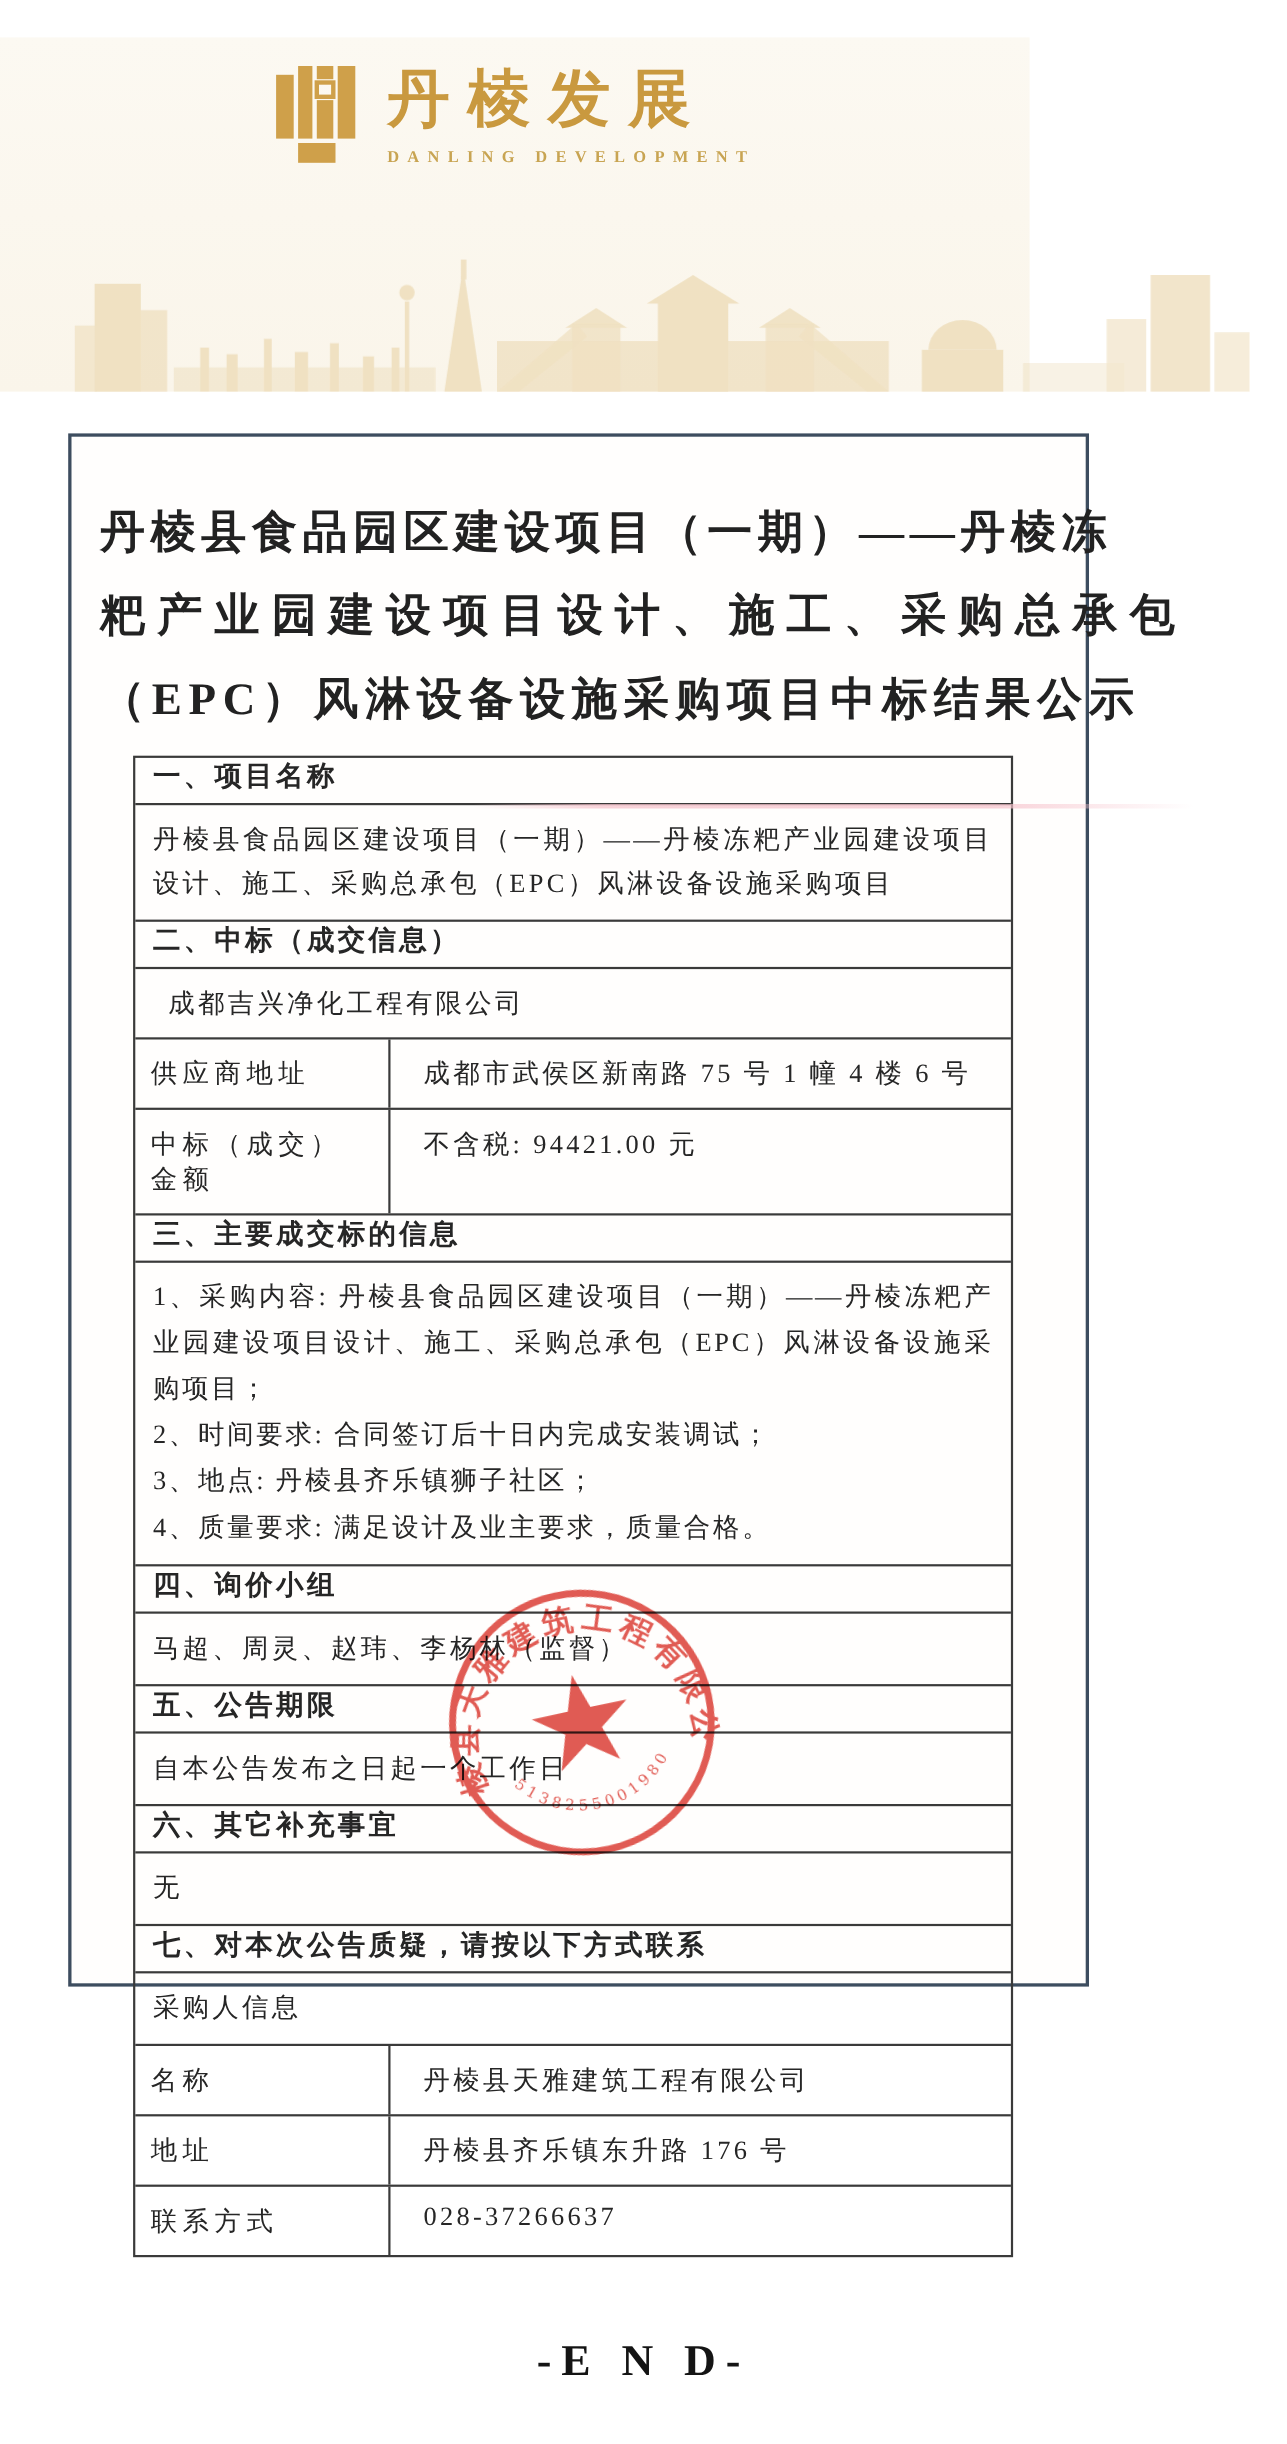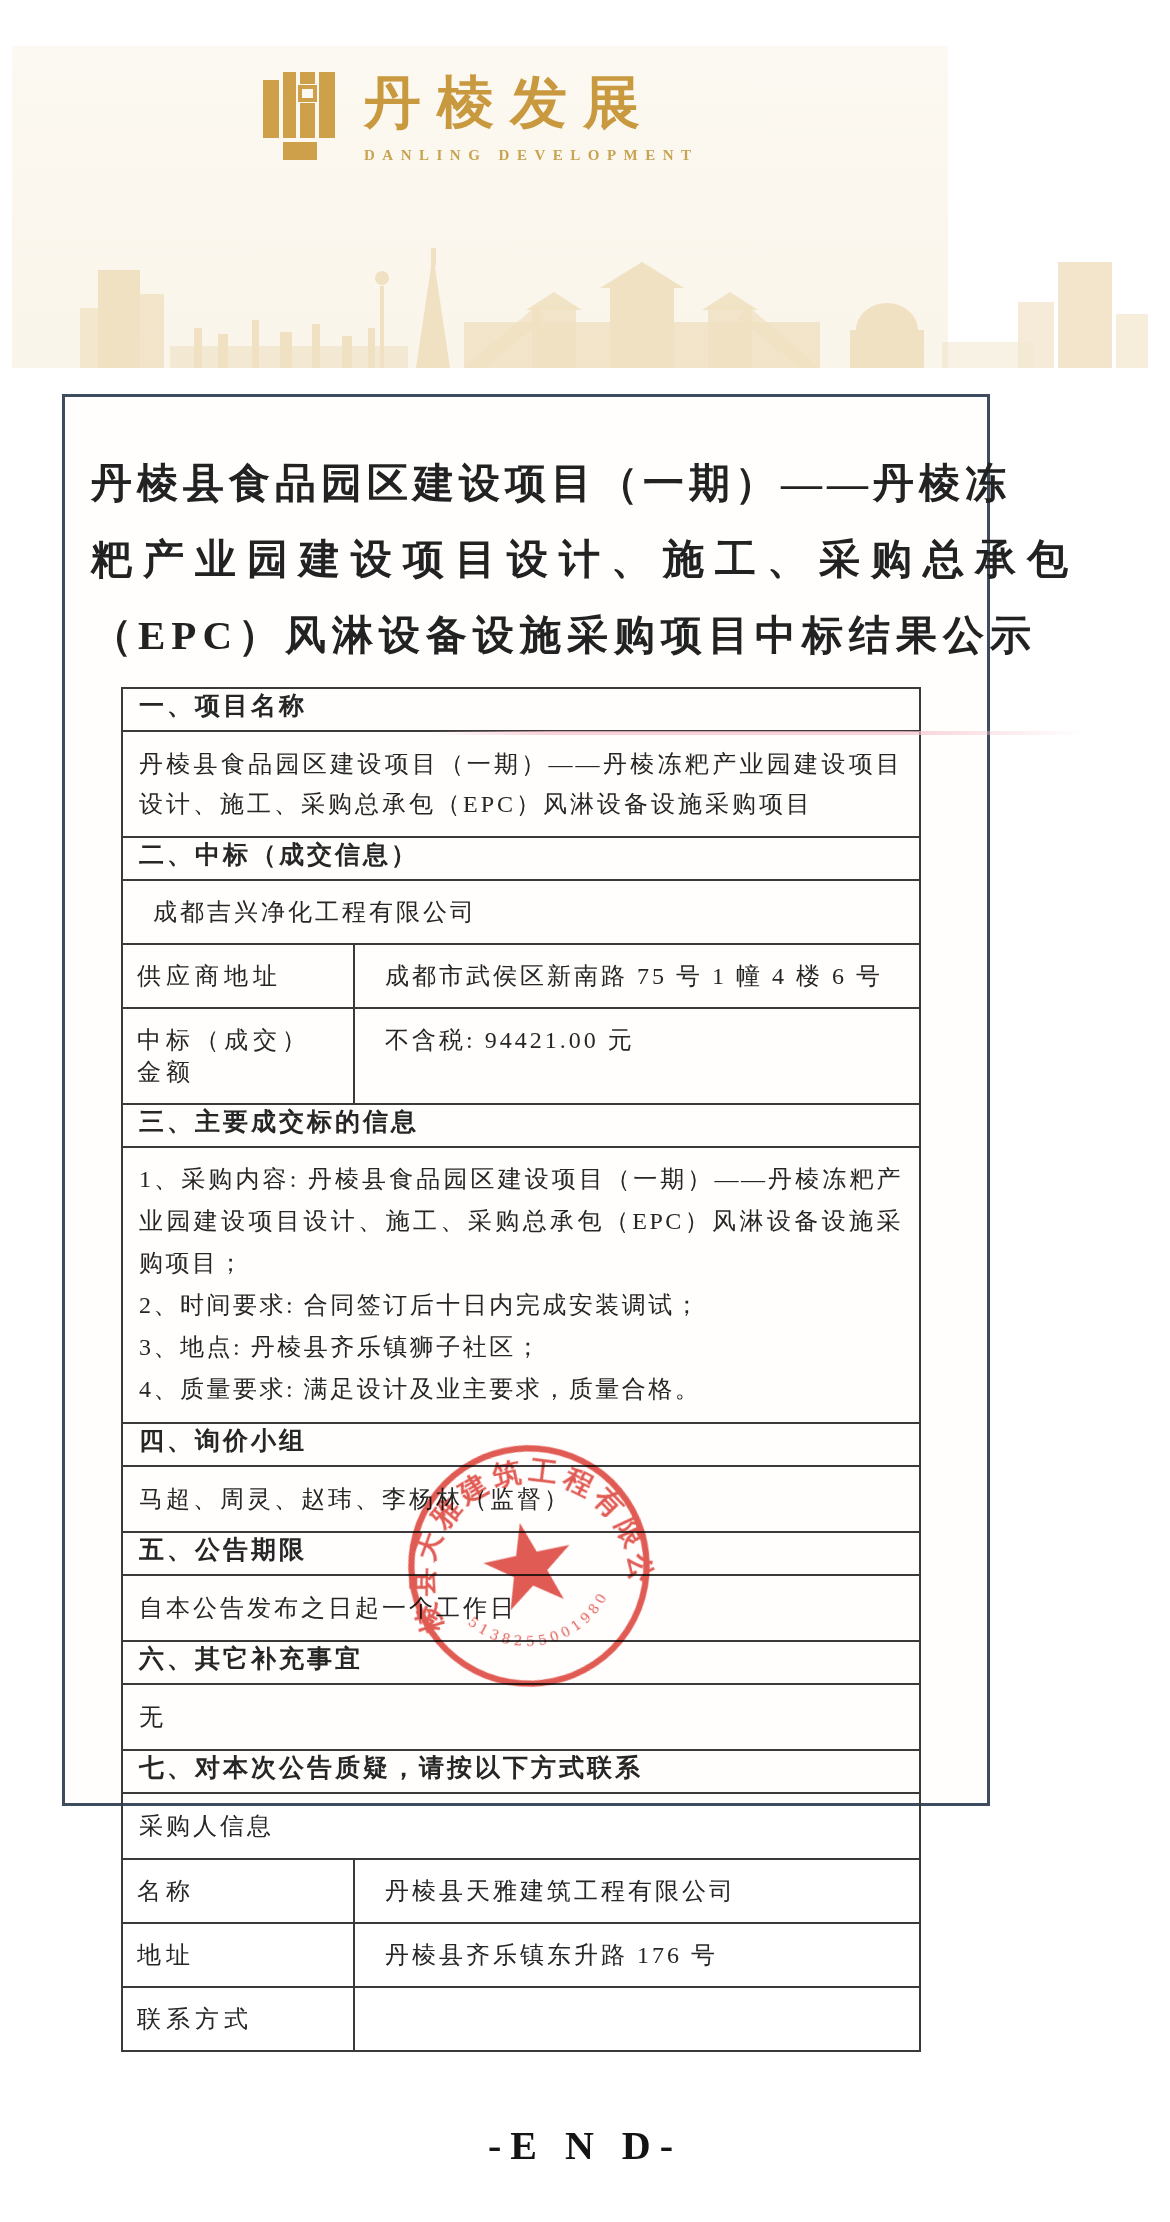--- a/index.html
+++ b/index.html
@@ -4,23 +4,22 @@
 <style>
   * { margin:0; padding:0; box-sizing:border-box; }
   html,body { background:#ffffff; }
   .page {
     position:relative; width:1170px; height:2222px; background:#ffffff;
     font-family:"Liberation Serif","DejaVu Serif",serif; color:#2b2b2b; overflow:hidden;
   }
 
   
   .masthead {
-    position:absolute; top:46px; left:0; width:936px; height:322px;
+    position:absolute; top:34px; left:0; width:936px; height:322px;
     background:linear-gradient(#fcf9f2,#faf5ea);
-    margin-left:12px;
   }
   .lockup { position:absolute; left:250px; top:26px; display:flex; align-items:flex-start; gap:26px; }
   .brand-mark { width:76px; height:90px; }
   .brand-cn {
     font-size:57px; font-weight:bold; color:#c9993f; letter-spacing:16px; line-height:1.1;
     font-family:"Liberation Serif","DejaVu Serif",serif;
   }
   .brand-en {
     margin-top:12px; font-size:15px; color:#c8a452; letter-spacing:7.5px; font-weight:bold;
   }
@@ -170,20 +169,21 @@
       <div class="row row-kv">
         <div class="kv-label">名称</div>
         <div class="kv-value">丹棱县天雅建筑工程有限公司</div>
       </div>
       <div class="row row-kv">
         <div class="kv-label">地址</div>
         <div class="kv-value">丹棱县齐乐镇东升路 176 号</div>
       </div>
       <div class="row row-kv">
         <div class="kv-label">联系方式</div>
+        <div class="kv-value">028-37266637</div>
       </div>
     </div>
   </main>
 
   <div class="artifact-line"></div>
 
   <svg class="seal" viewBox="0 0 240 240" xmlns="http://www.w3.org/2000/svg">
     <defs>
       <path id="seal-top-arc" d="M 28,158 A 95,95 0 1 1 212,158" fill="none"></path>
       <path id="seal-bottom-arc" d="M 42,146 A 86,86 0 0 0 198,146" fill="none"></path>

